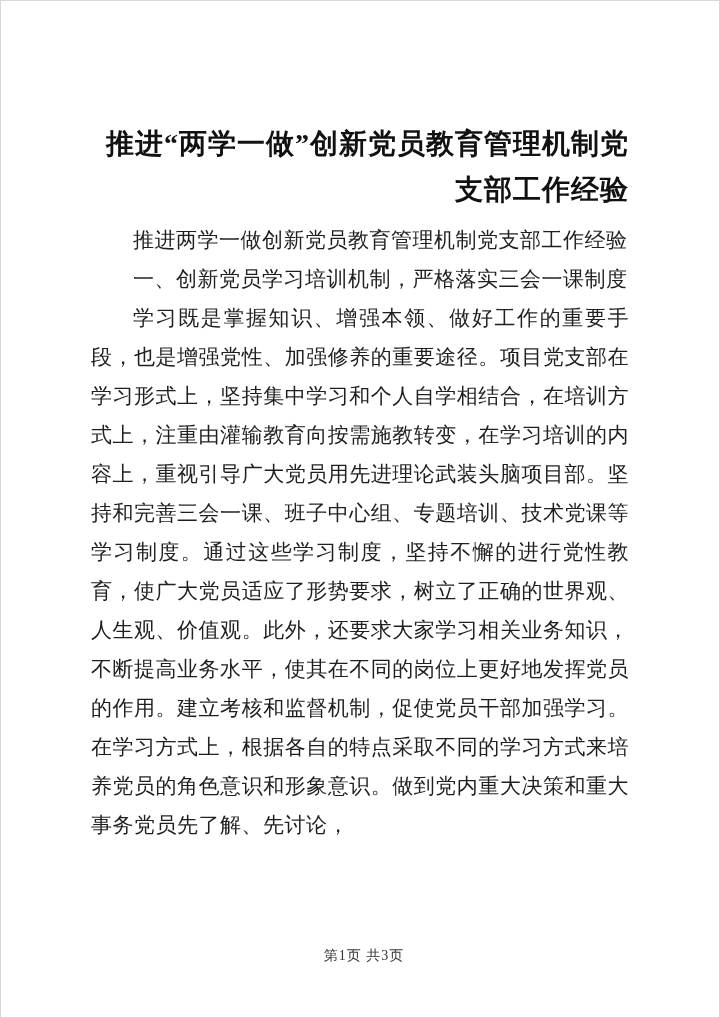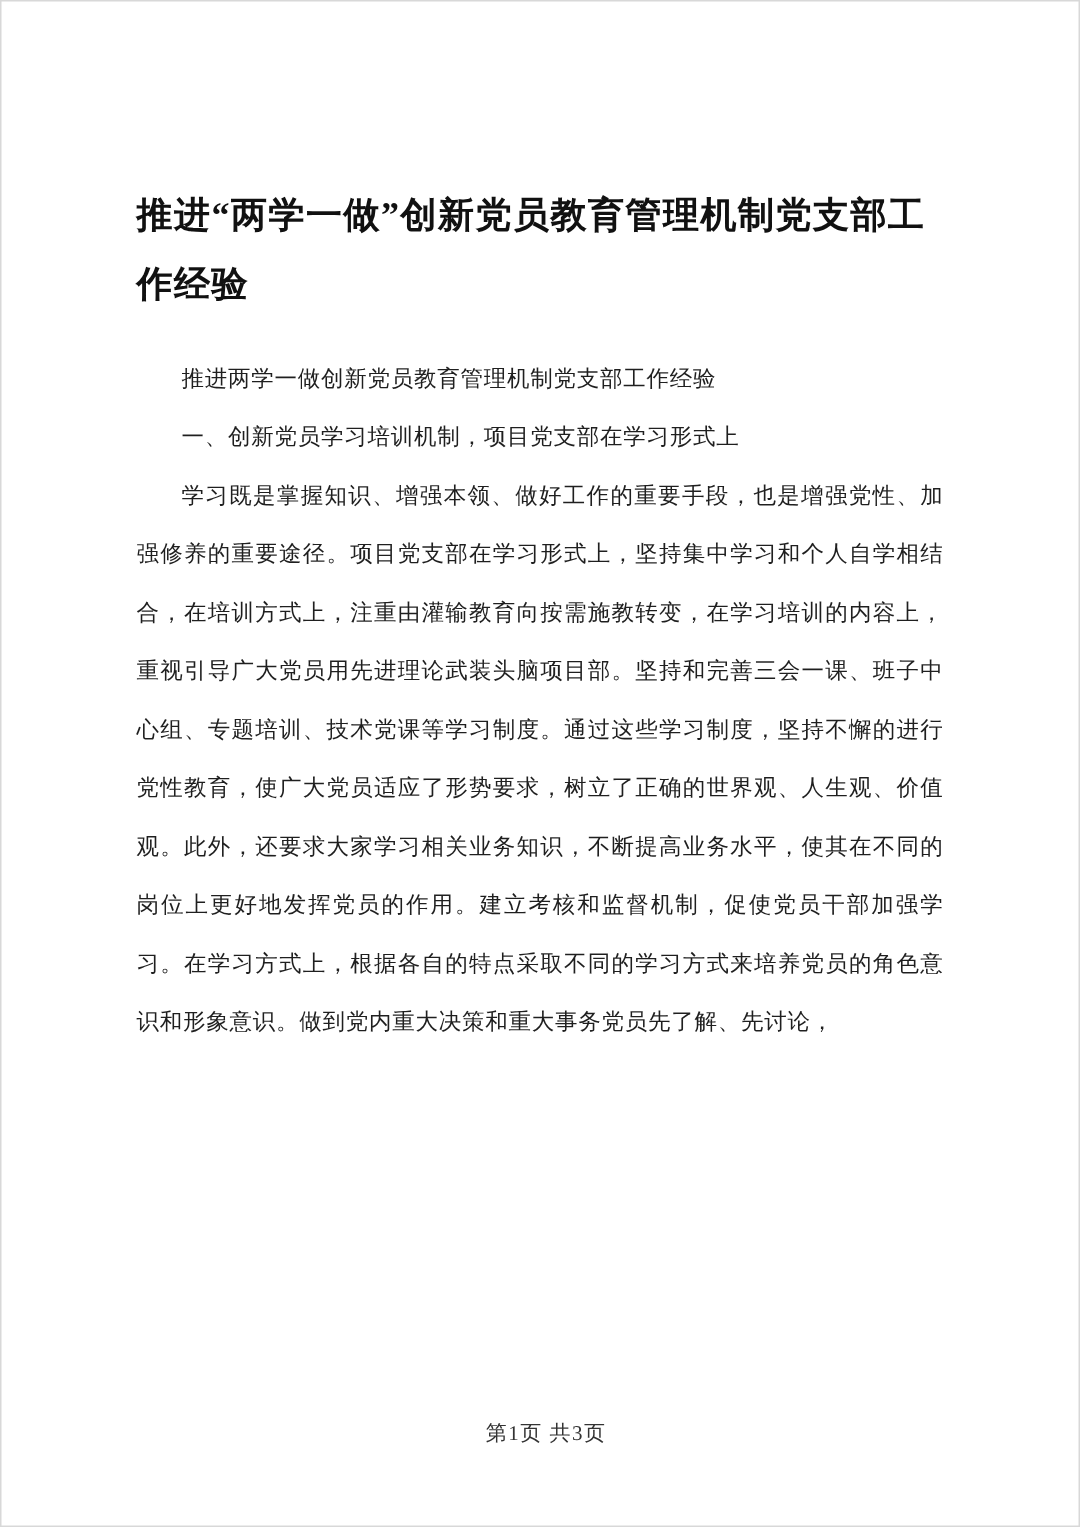--- a/index.html
+++ b/index.html
@@ -16,31 +16,31 @@
   .sheet {
     position: relative;
     width: 720px;
     height: 1018px;
     background: #ffffff;
     border: 1px solid #d8d8d8;
     padding: 120px 90px 0 90px;
   }
 
   .title {
-    font-size: 24px;
+    font-size: 28px;
     font-weight: bold;
     line-height: 46px;
-    text-align: left;
+    text-align: right;
     letter-spacing: 1px;
     color: #111111;
-    margin-bottom: 21px;
+    margin-bottom: 8px;
   }
 
   .para {
-    font-size: 15px;
+    font-size: 21px;
     line-height: 39px;
     letter-spacing: 0.5px;
     text-align: justify;
     text-indent: 2em;
     color: #1f1f1f;
   }
 
   .para.heading {
     
     color: #1f1f1f;
@@ -60,21 +60,21 @@
 </head>
 <body>
 
 <div class="sheet">
 
   <h1 class="title">推进“两学一做”创新党员教育管理机制党支部工作经验</h1>
 
   <p class="para">推进两学一做创新党员教育管理机制党支部工作经验</p>
 
 
-  <p class="para heading">一、创新党员学习培训机制，项目党支部在学习形式上</p>
+  <p class="para heading">一、创新党员学习培训机制，严格落实三会一课制度</p>
 
   <p class="para">学习既是掌握知识、增强本领、做好工作的重要手段，也是增强党性、加强修养的重要途径。项目党支部在学习形式上，坚持集中学习和个人自学相结合，在培训方式上，注重由灌输教育向按需施教转变，在学习培训的内容上，重视引导广大党员用先进理论武装头脑项目部。坚持和完善三会一课、班子中心组、专题培训、技术党课等学习制度。通过这些学习制度，坚持不懈的进行党性教育，使广大党员适应了形势要求，树立了正确的世界观、人生观、价值观。此外，还要求大家学习相关业务知识，不断提高业务水平，使其在不同的岗位上更好地发挥党员的作用。建立考核和监督机制，促使党员干部加强学习。在学习方式上，根据各自的特点采取不同的学习方式来培养党员的角色意识和形象意识。做到党内重大决策和重大事务党员先了解、先讨论，</p>
 
   <div class="footer">
     <span>第1页  共3页</span>
   </div>
 
 </div>
 
 </body></html>

